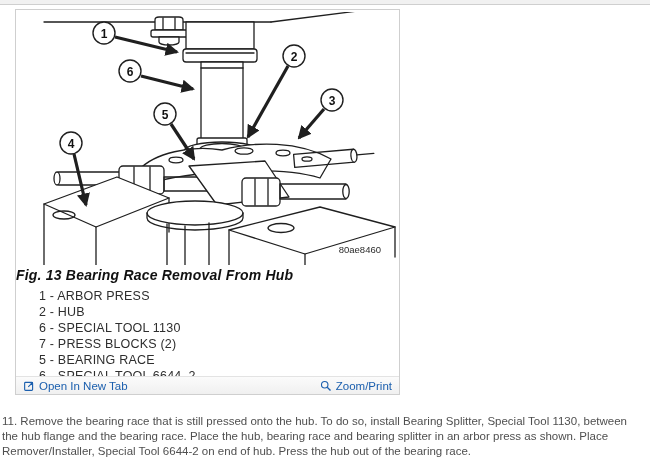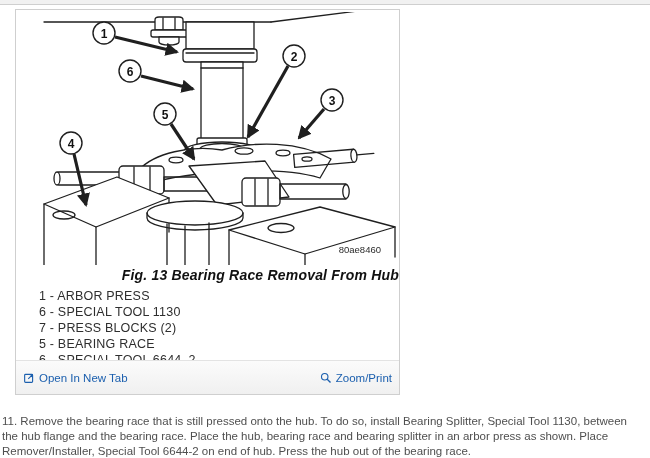--- a/index.html
+++ b/index.html
@@ -8,32 +8,32 @@
     background:#ffffff;font-family:"Liberation Sans", sans-serif;
   }
   .top-band{position:absolute;top:0;left:0;right:0;height:4px;background:#f1f1f1;border-bottom:1px solid #cfcfcf;}
   .figure-panel{
     position:absolute;left:15px;top:9px;width:383px;height:384px;
     border:1px solid #cfcfcf;background:#ffffff;
   }
   .drawing{position:absolute;left:23px;top:2px;width:360px;height:253px;}
   .drawing *{vector-effect:non-scaling-stroke;}
   .caption{
-    position:absolute;top:257px;left:0;right:0;text-align:right;
+    position:absolute;top:257px;left:0;right:0;text-align:left;
     font-size:14px;font-weight:bold;font-style:italic;color:#111;
     letter-spacing:.2px;white-space:nowrap;
   }
   .legend{position:absolute;top:278px;left:23px;}
   .legend-item{font-size:12.5px;line-height:16px;color:#2e2e2e;letter-spacing:.2px;}
   .panel-footer{
     position:absolute;left:0;right:0;bottom:0;height:17px;
     background:linear-gradient(#fbfbfb,#f0f0f0);
     border-top:1px solid #e3e3e3;
     display:flex;justify-content:space-between;align-items:center;
-    padding:8px 7px;
+    padding:0 7px;
   }
   .toolbar-link{
     color:#1b5fae;text-decoration:none;font-size:11.5px;
     display:flex;align-items:center;gap:4px;cursor:pointer;
   }
   .toolbar-link svg{display:block;}
   .instruction{
     position:absolute;left:2px;top:414px;width:636px;
     font-size:11.5px;line-height:15px;color:#4f4f4f;
   }
@@ -174,20 +174,21 @@
     <g>
       <circle class="callout-circle" cx="91" cy="59" r="11"></circle>
       <text class="callout-num" x="91" y="63.5" text-anchor="middle">6</text>
     </g>
   </svg>
 
   <div class="caption">Fig. 13 Bearing Race Removal From Hub</div>
 
   <div class="legend">
     <div class="legend-item">1 - ARBOR PRESS</div>
+    <div class="legend-item">2 - HUB</div>
     <div class="legend-item">6 - SPECIAL TOOL 1130</div>
     <div class="legend-item">7 - PRESS BLOCKS (2)</div>
     <div class="legend-item">5 - BEARING RACE</div>
     <div class="legend-item">6 - SPECIAL TOOL 6644–2</div>
   </div>
 
   <div class="panel-footer">
     <a class="toolbar-link">
       <svg width="12" height="12" viewBox="0 0 16 16">
         <rect x="2.2" y="3.2" width="10.6" height="10.6" rx="1.2" fill="none" stroke="#1b5fae" stroke-width="1.5"></rect>

